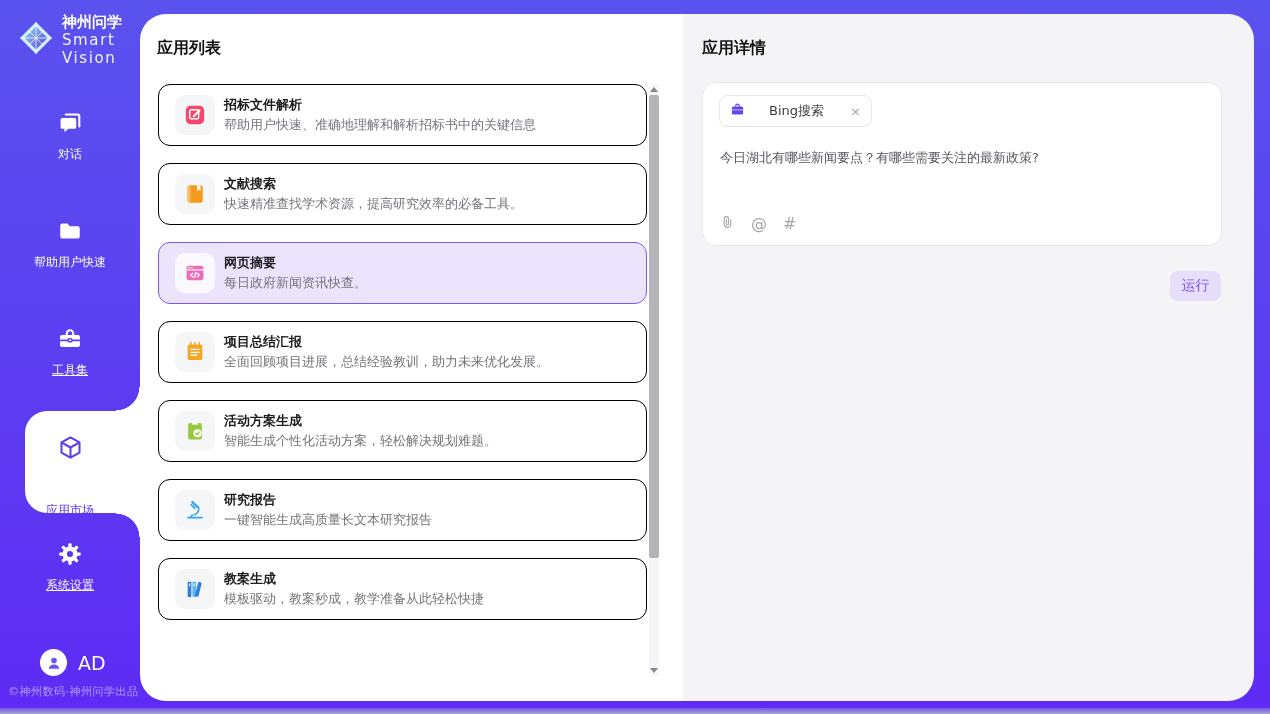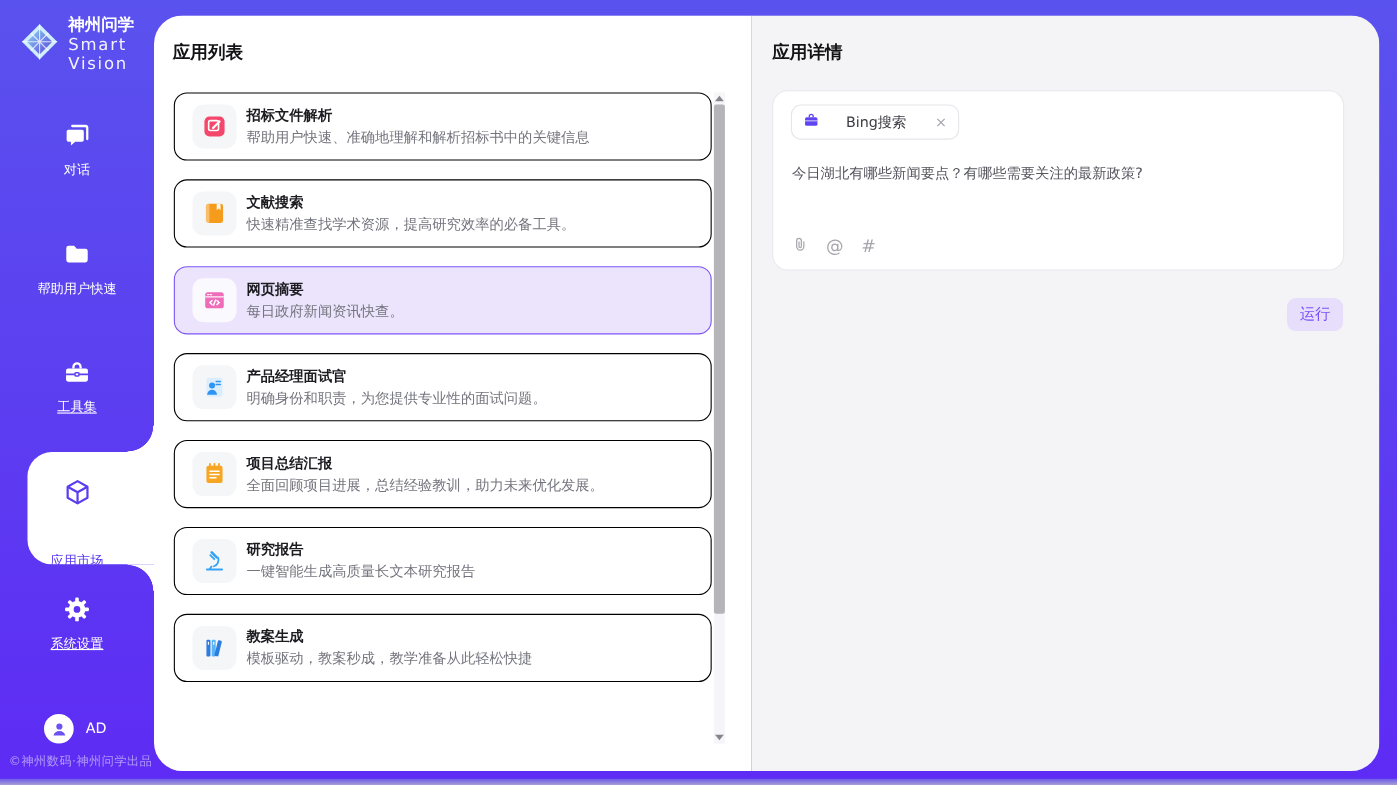--- a/index.html
+++ b/index.html
@@ -15,21 +15,21 @@
   .tab-bg{position:absolute;left:25px;top:411px;width:115px;height:102px;background:#fff;border-radius:22px 0 0 22px;}
   .tab-curve{position:absolute;left:116px;width:24px;height:24px;}
   .tab-curve.top{top:387px;background:radial-gradient(circle 24px at 0 0, rgba(255,255,255,0) 0 23px, #fff 23.6px);}
   .tab-curve.bottom{top:513px;background:radial-gradient(circle 24px at 0 100%, rgba(255,255,255,0) 0 23px, #fff 23.6px);}
   .nav-item{position:absolute;left:0;width:140px;display:flex;flex-direction:column;align-items:center;gap:6px;color:#fff;cursor:pointer;}
   .nav-label{font-size:12px;}
   .nav-label.u{text-decoration:underline;}
   .nav-item.active .nav-label{color:#5b3df0;}
   .user{position:absolute;left:40px;top:649px;display:flex;align-items:center;gap:11px;cursor:pointer;}
   .avatar{width:27px;height:27px;border-radius:50%;background:#fff;display:flex;align-items:center;justify-content:center;}
-  .user-name{color:#fff;font-size:13px;text-align:right;}
+  .user-name{color:#fff;font-size:19px;text-align:right;}
   .copyright{position:absolute;left:8px;top:684px;color:rgba(255,255,255,.5);font-size:11px;letter-spacing:.5px;white-space:nowrap;}
   
   .frame{position:absolute;left:140px;top:14px;width:1114px;height:687px;border-radius:26px;overflow:hidden;display:flex;}
   .panel-list{position:relative;width:543px;background:#fff;}
   .panel-title{position:absolute;left:17px;top:24px;font-size:16px;font-weight:bold;color:#131317;}
   .cards{position:absolute;left:18px;top:70px;width:489px;}
   .card{box-sizing:border-box;height:62px;border:1px solid #000000;border-radius:12px;margin-bottom:17px;position:relative;background:#fff;cursor:pointer;}
   .card.selected{background:#ece4fc;border:1.5px solid #7d55f3;}
   .icon-box{position:absolute;left:16px;top:10px;width:40px;height:40px;border-radius:10px;background:#f5f6f8;display:flex;align-items:center;justify-content:center;}
   .card.selected .icon-box{background:#faf9fe;}
@@ -177,39 +177,39 @@
     <path d="M5 6.3h1.4M7.8 6.3h1.4" stroke="#fff" stroke-width="1.2" stroke-linecap="round" opacity=".9"></path>
     <path d="M9.6 12.3l-2.2 2 2.2 2M14.4 12.3l2.2 2-2.2 2M13 11.7l-1.9 5.2" fill="none" stroke="#fff" stroke-width="1.4" stroke-linecap="round"></path>
               </svg>
             </span>
             <div class="card-name">网页摘要</div>
             <div class="card-desc">每日政府新闻资讯快查。</div>
           </div>
           <div class="card">
             <span class="icon-box">
               <svg width="22" height="22" viewBox="0 0 24 24">
-    <rect x="4" y="2.6" width="16" height="18.8" rx="2" fill="#dbeefe"></rect>
-    <path d="M13.6 6.4h4.2M13.6 9.4h4.2" stroke="#3094f5" stroke-width="1.4" stroke-linecap="round"></path>
-    <circle cx="9.6" cy="10.4" r="3" fill="#3094f5"></circle>
-    <path d="M4.6 19.4c.5-3.2 2.6-4.8 5-4.8s4.5 1.6 5 4.8z" fill="#3094f5"></path>
-              </svg>
-            </span>
-            <div class="card-name">产品经理面试官</div>
-            <div class="card-desc">明确身份和职责，为您提供专业性的面试问题。</div>
-          </div>
-          <div class="card">
-            <span class="icon-box">
-              <svg width="22" height="22" viewBox="0 0 24 24">
     <rect x="4" y="3.8" width="16" height="17" rx="2" fill="#f6a623"></rect>
     <path d="M7.5 9.2h9M7.5 12.4h9M7.5 15.6h6" stroke="#fff" stroke-width="1.5" stroke-linecap="round"></path>
     <path d="M7.5 1.8v3.4M12 1.8v3.4M16.5 1.8v3.4" stroke="#f6a623" stroke-width="1.8" stroke-linecap="round"></path>
               </svg>
             </span>
             <div class="card-name">项目总结汇报</div>
             <div class="card-desc">全面回顾项目进展，总结经验教训，助力未来优化发展。</div>
+          </div>
+          <div class="card">
+            <span class="icon-box">
+              <svg width="22" height="22" viewBox="0 0 24 24">
+    <rect x="4.5" y="3.4" width="15" height="17.8" rx="2.2" fill="#97c93d"></rect>
+    <rect x="8.5" y="1.8" width="7" height="3.4" rx="1.2" fill="#fff" opacity=".85"></rect>
+    <circle cx="14.7" cy="14.4" r="4.4" fill="#fff"></circle>
+    <path d="M12.8 14.4l1.4 1.4 2.5-2.7" fill="none" stroke="#97c93d" stroke-width="1.6" stroke-linecap="round" stroke-linejoin="round"></path>
+              </svg>
+            </span>
+            <div class="card-name">活动方案生成</div>
+            <div class="card-desc">智能生成个性化活动方案，轻松解决规划难题。</div>
           </div>
           <div class="card">
             <span class="icon-box">
               <svg width="22" height="22" viewBox="0 0 24 24" fill="none" stroke="#35a3f5" stroke-linecap="round">
     <path d="M9.2 3.4l5 5" stroke-width="2.6"></path>
     <path d="M7.8 6.2l4 4" stroke-width="1.8"></path>
     <path d="M15.6 8.6a6.6 6.6 0 0 1-4.2 8.6" stroke-width="1.8"></path>
     <path d="M4.5 20.4h15" stroke-width="2"></path>
     <path d="M9 17.4l-1.6 2.6" stroke-width="1.8"></path>
               </svg>

